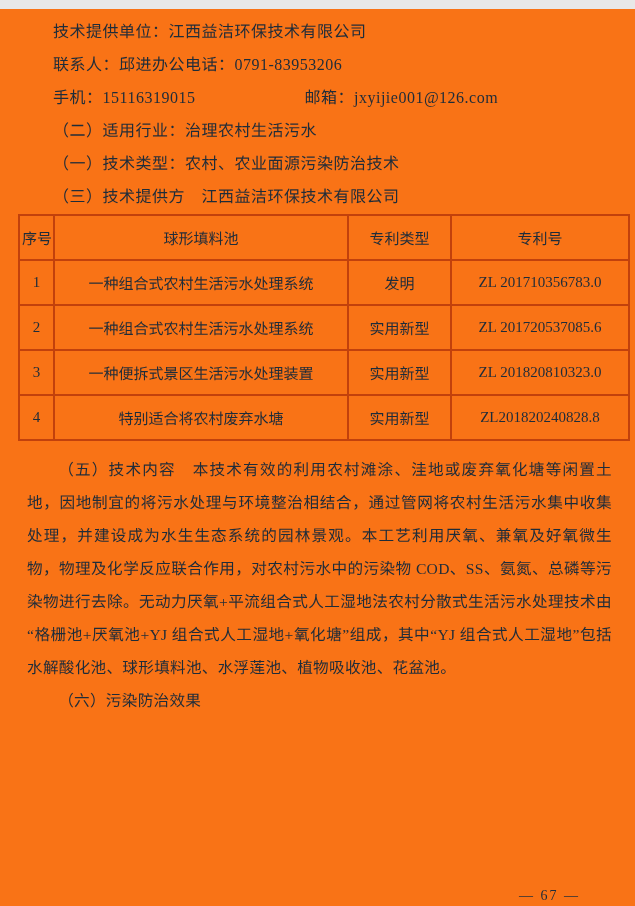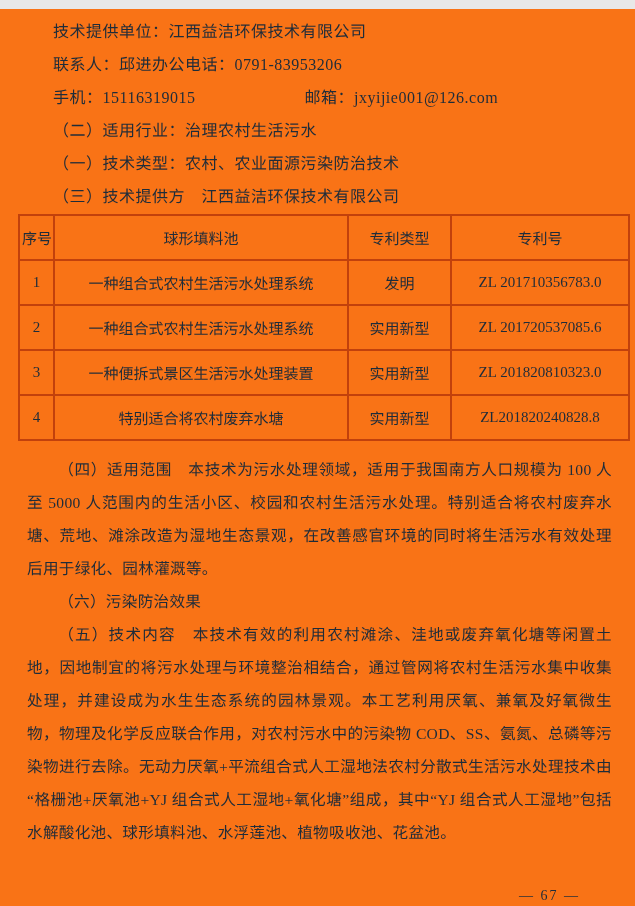--- a/index.html
+++ b/index.html
@@ -133,20 +133,19 @@
             <td>4</td>
             <td>特别适合将农村废弃水塘</td>
             <td>实用新型</td>
             <td>ZL201820240828.8</td>
           </tr>
         </tbody>
     </table>
   </div>
 
   <div class="body-text">
-    <p>（四）适用范围　本技术为污水处理领域，适用于我国南方人口规模为 100 人至 5000 人范围内的生活小区、校园和农村生活污水处理。特别适合将农村废弃水塘、荒地、滩涂改造为湿地生态景观，在改善感官环境的同时将生活污水有效处理后用于绿化、园林灌溉等。</p>
+    <p>（五）技术内容　本技术有效的利用农村滩涂、洼地或废弃氧化塘等闲置土地，因地制宜的将污水处理与环境整治相结合，通过管网将农村生活污水集中收集处理，并建设成为水生生态系统的园林景观。本工艺利用厌氧、兼氧及好氧微生物，物理及化学反应联合作用，对农村污水中的污染物 COD、SS、氨氮、总磷等污染物进行去除。无动力厌氧+平流组合式人工湿地法农村分散式生活污水处理技术由“格栅池+厌氧池+YJ 组合式人工湿地+氧化塘”组成，其中“YJ 组合式人工湿地”包括水解酸化池、球形填料池、水浮莲池、植物吸收池、花盆池。</p>
     <p>（六）污染防治效果</p>
-    <p>（五）技术内容　本技术有效的利用农村滩涂、洼地或废弃氧化塘等闲置土地，因地制宜的将污水处理与环境整治相结合，通过管网将农村生活污水集中收集处理，并建设成为水生生态系统的园林景观。本工艺利用厌氧、兼氧及好氧微生物，物理及化学反应联合作用，对农村污水中的污染物 COD、SS、氨氮、总磷等污染物进行去除。无动力厌氧+平流组合式人工湿地法农村分散式生活污水处理技术由“格栅池+厌氧池+YJ 组合式人工湿地+氧化塘”组成，其中“YJ 组合式人工湿地”包括水解酸化池、球形填料池、水浮莲池、植物吸收池、花盆池。</p>
   </div>
 
   <div class="page-num">— 67 —</div>
 
 </div>
 
 </body></html>

